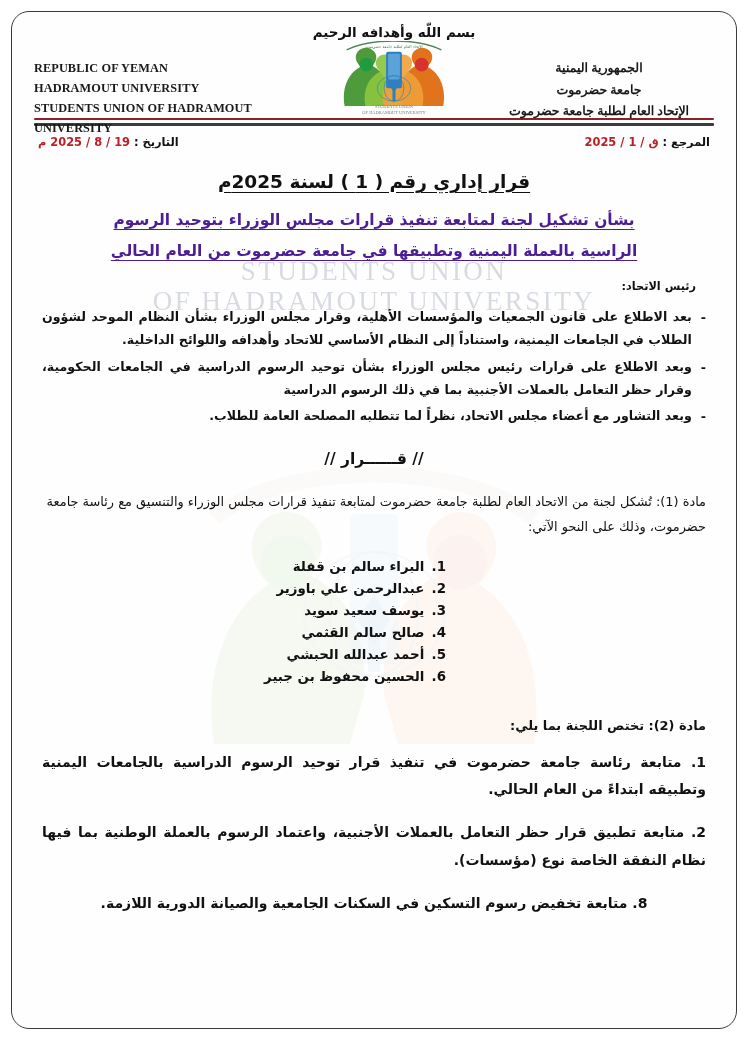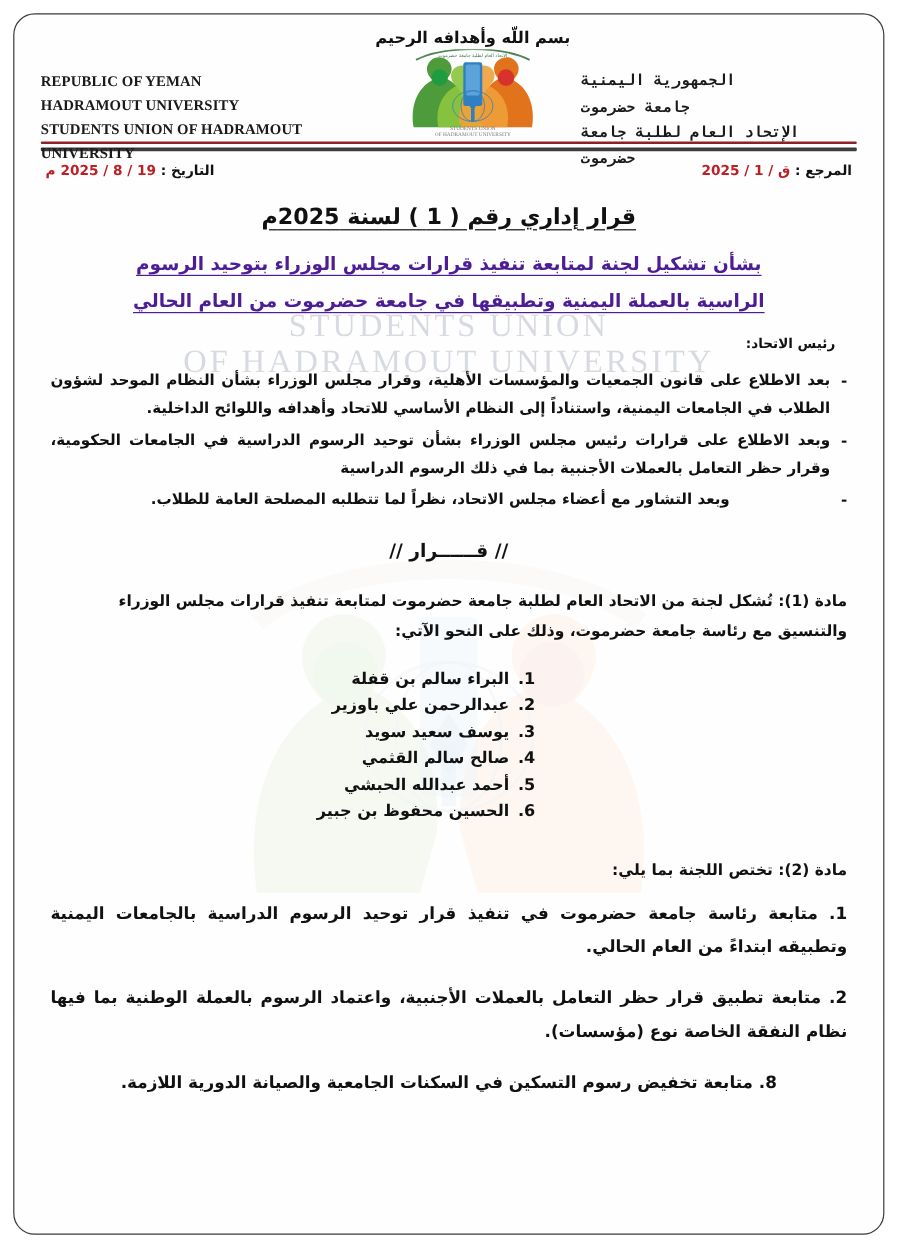--- a/index.html
+++ b/index.html
@@ -63,22 +63,22 @@
     font-size:12.3px;
     font-weight:700;
     line-height:1.62;
     color:#1a1a1a;
     letter-spacing:.1px;
     padding-top:35px;
     width:270px;
   }
   .hdr-ar{
     direction:rtl;
-    text-align:left;
-    font-family:Liberation Mono, monospace;
+    text-align:center;
+    font-family:Liberation Serif, serif;
     font-size:12.6px;
     font-weight:700;
     line-height:1.72;
     color:#1a1a1a;
     padding-top:34px;
     width:230px;
   }
   .hdr-mid{
     width:180px;
     text-align:center;
@@ -163,34 +163,34 @@
     flex-direction:row;
     gap:9px;
     font-size:12.6px;
     font-weight:700;
     line-height:1.82;
     margin-bottom:4px;
     text-align:justify;
   }
   .pre-dash{flex:0 0 auto;padding-top:1px;}
   .pre-text{flex:1 1 auto;text-align:justify;}
-  .pre-text.r{text-align:center;}
+  .pre-text.r{text-align:right;}
 
   .qarar{
     text-align:center;
     font-family:"DejaVu Sans","Liberation Sans",sans-serif;
     font-size:15.5px;
     font-weight:700;
     color:#111;
     margin:21px 0 22px 0;
     letter-spacing:1px;
   }
   .article{
     font-size:12.9px;
-    font-weight:700;
+    font-weight:400;
     line-height:1.92;
     text-align:justify;
     margin-bottom:0;
   }
   .article-head{text-align:right;}
   .names{
     list-style:none;
     margin:16px 0 0 0;
     padding:0 0 0 0;
     text-align:right;

